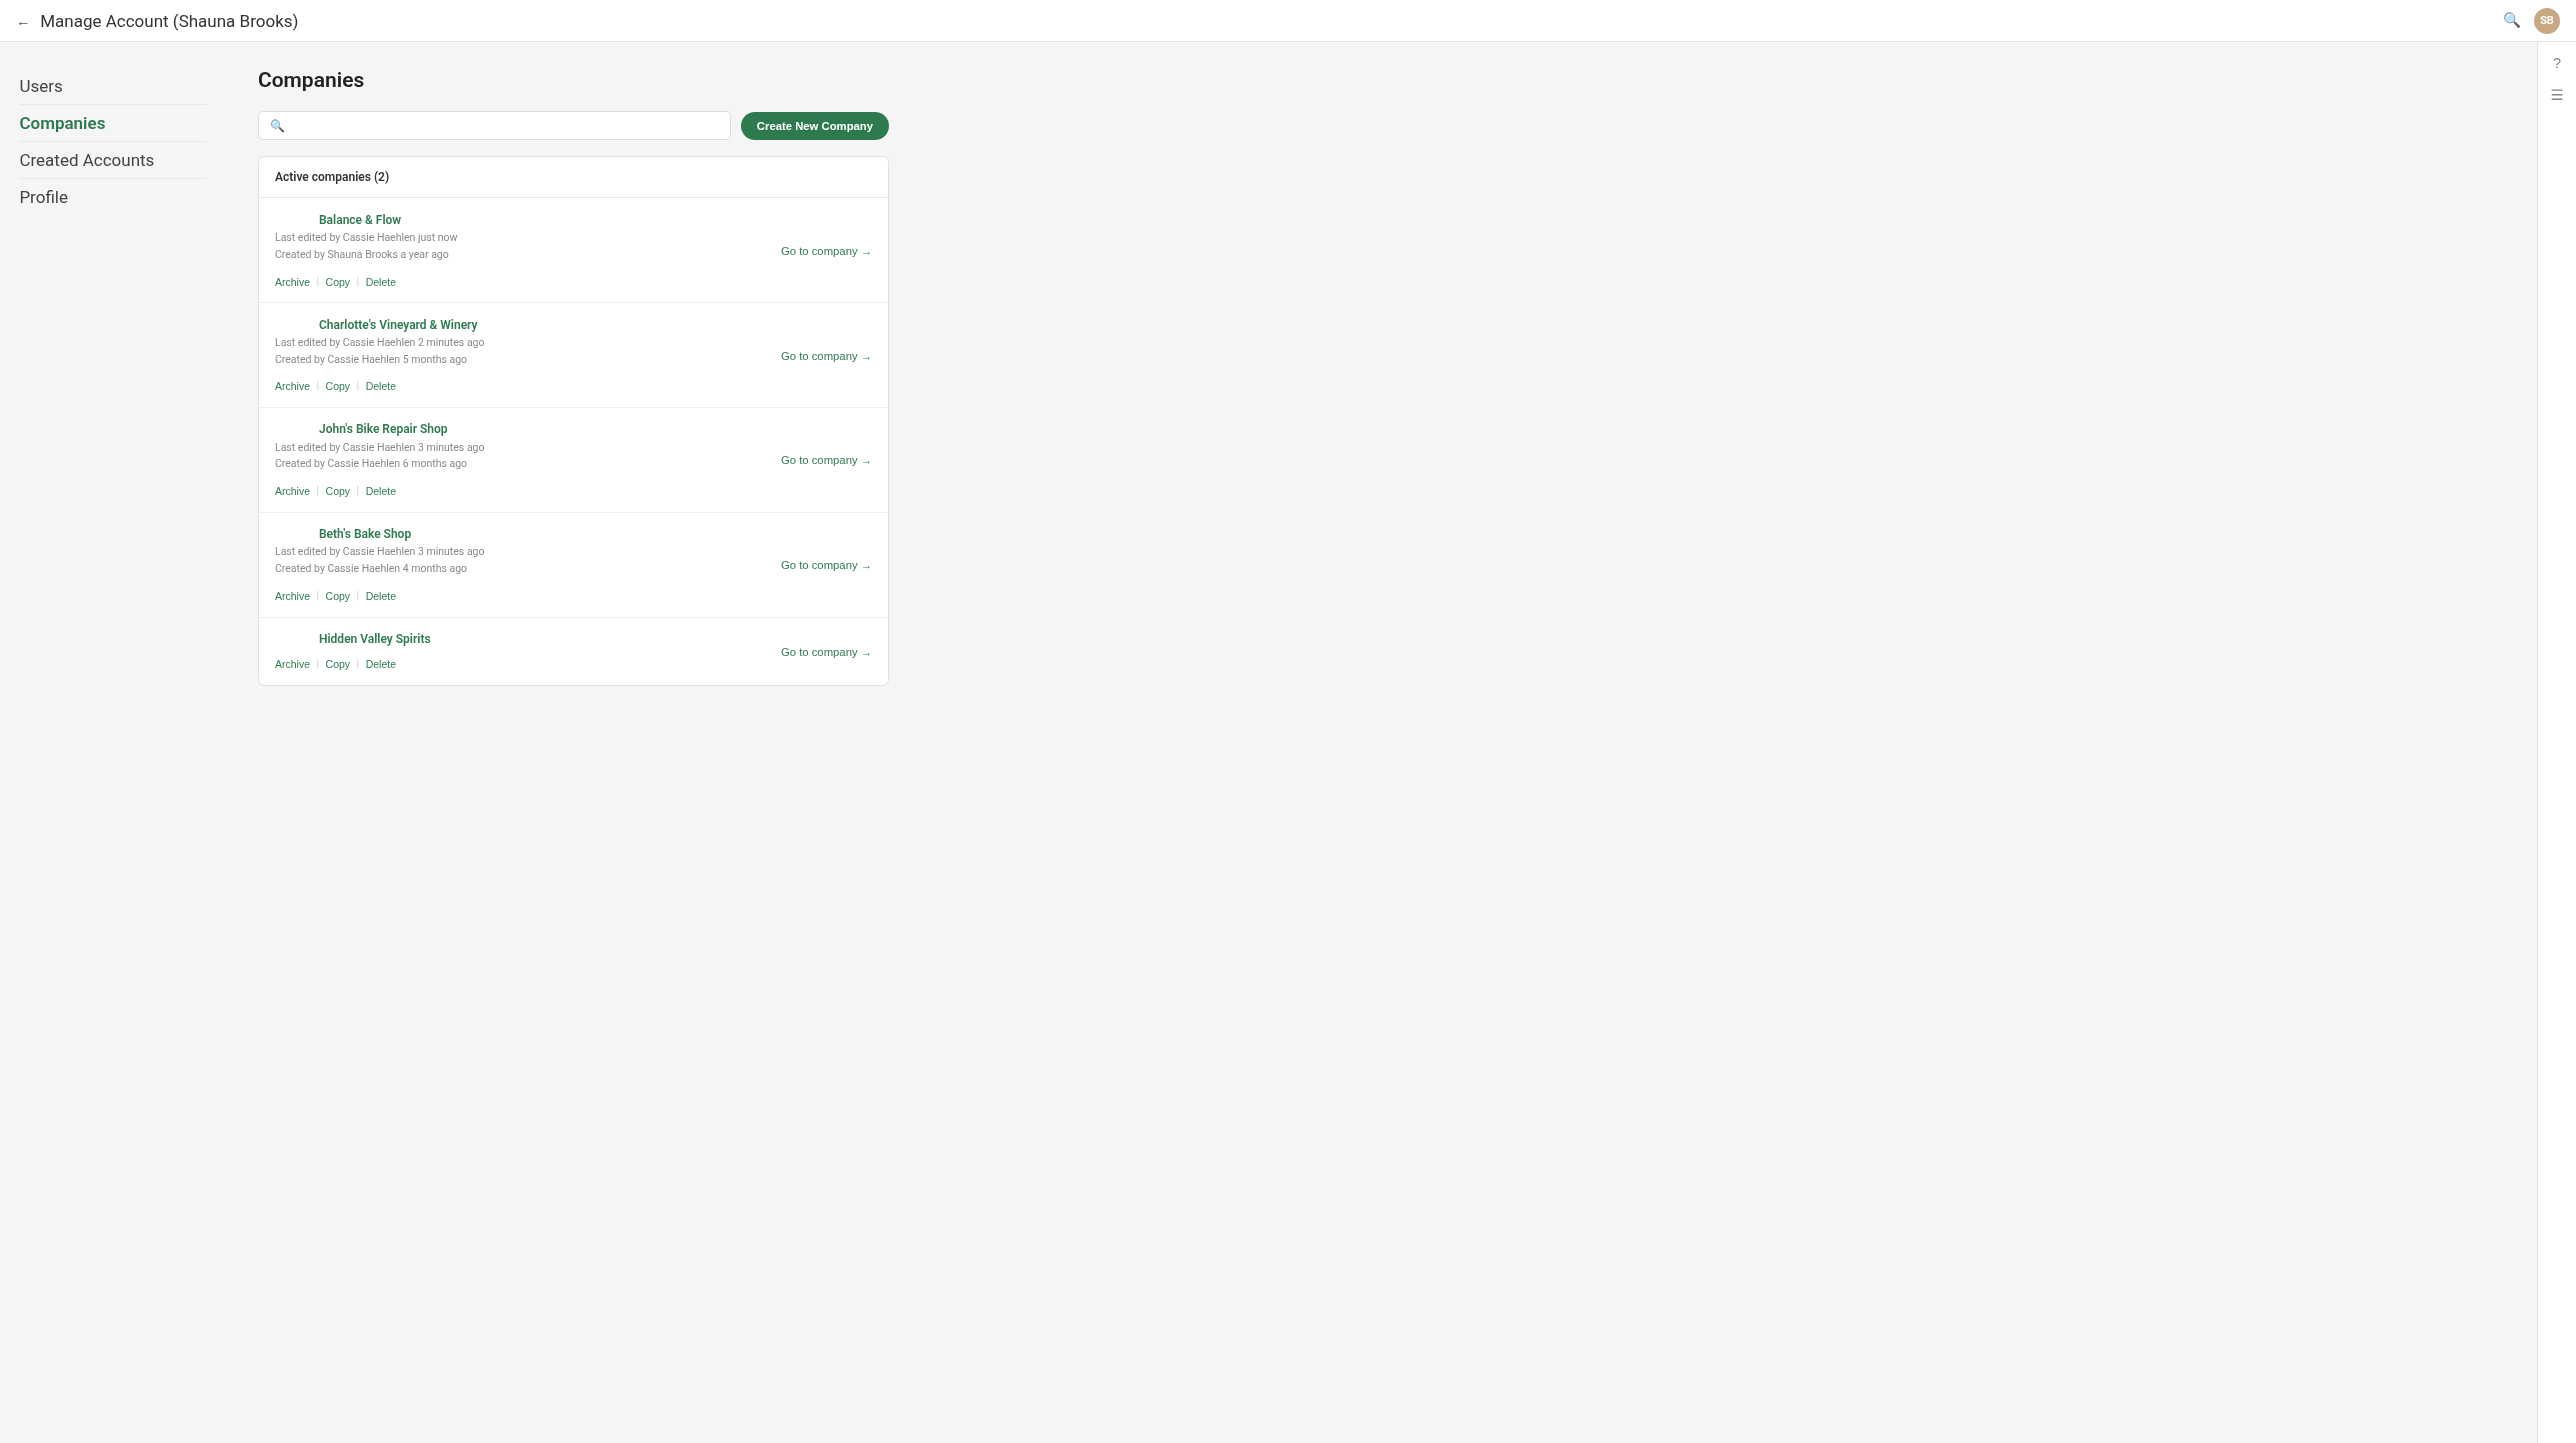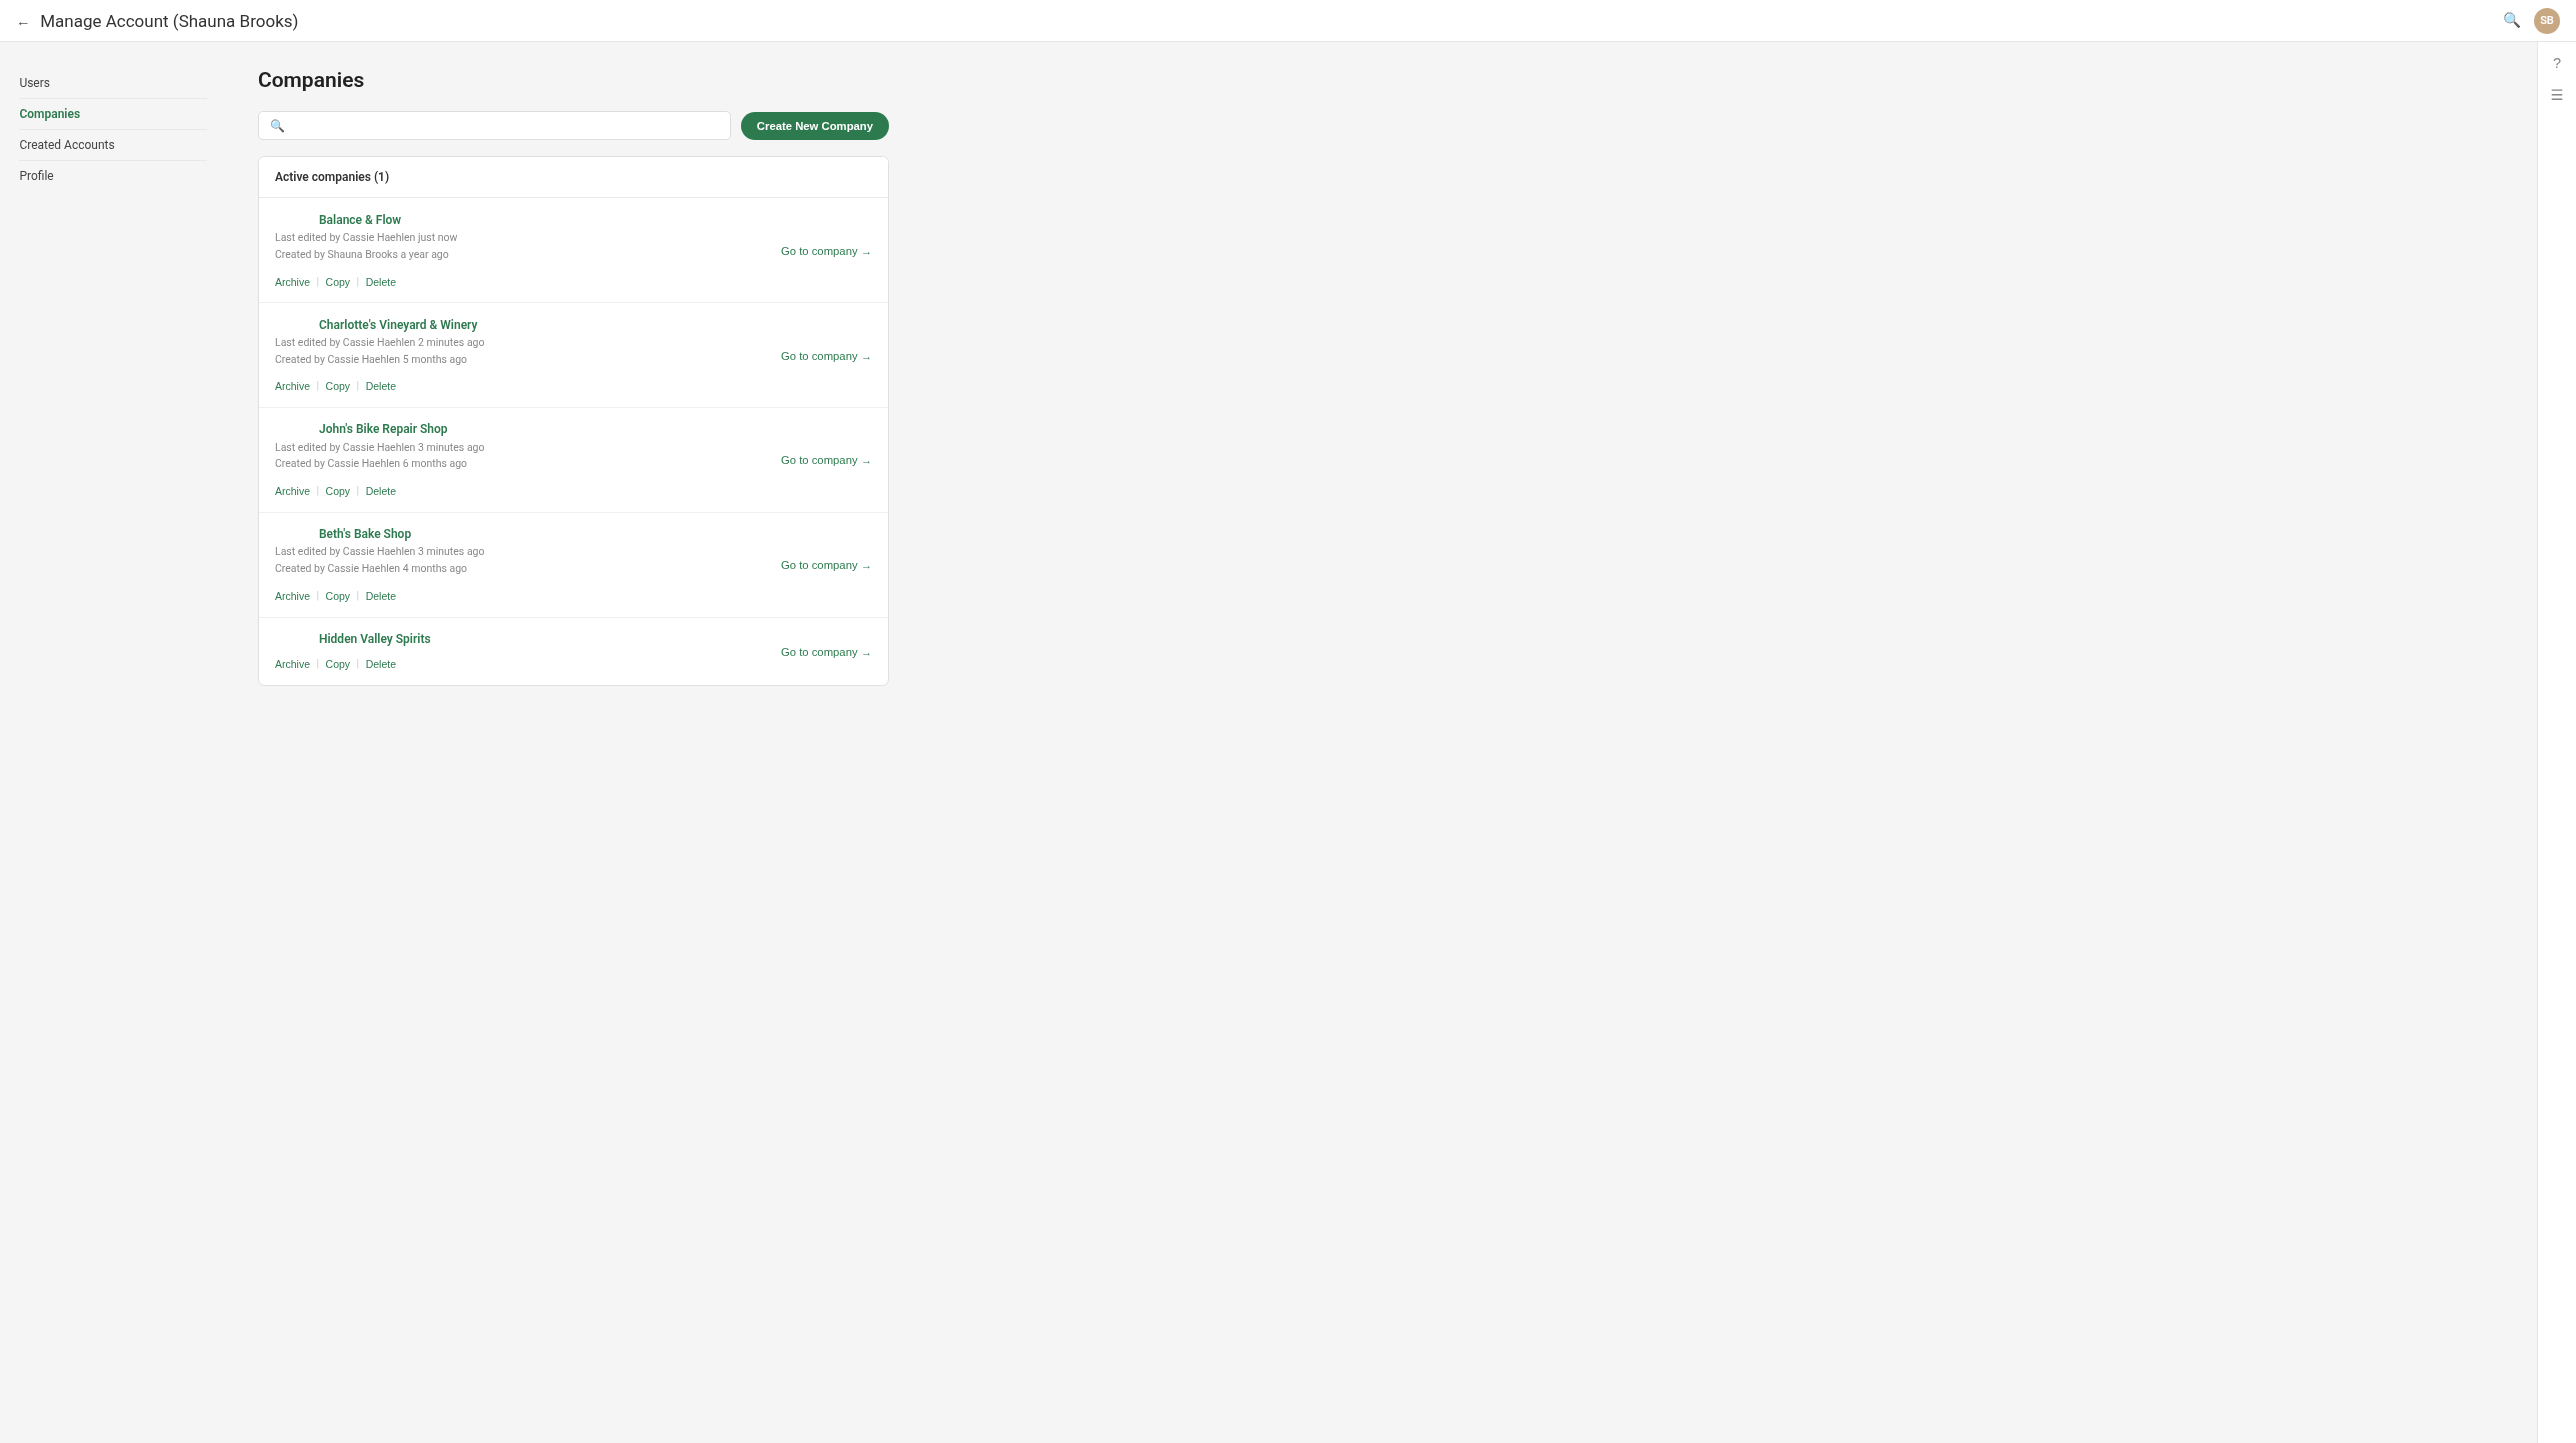--- a/index.html
+++ b/index.html
@@ -100,21 +100,21 @@
 
     
     .left-nav {
       width: 226px;
       padding: 26px 19.4px;
       flex-shrink: 0;
     }
     .nav-item {
       display: block;
       padding: 8px 0;
-      font-size: 12px;
+      font-size: 17px;
       color: #444;
       cursor: pointer;
       border-bottom: 0.8px solid #e8e8e8;
       text-decoration: none;
       background: none;
       border: none;
       width: 100%;
       text-align: left;
     }
     .nav-item:not(:last-child) {
@@ -294,21 +294,21 @@
 
     <div class="search-create-row">
       <div class="search-box">
         <span class="search-box-icon">🔍</span>
         <input class="search-input" type="text" placeholder="" style="">
       </div>
       <button class="create-btn">Create New Company</button>
     </div>
 
     <div class="companies-card">
-      <div class="companies-header">Active companies (1)</div>
+      <div class="companies-header">Active companies (2)</div>
 
       <div id="companies-list">
           <div class="company-item">
       <div class="company-left">
         <div class="company-name">Balance &amp; Flow</div>
         <div class="company-meta">
                 <div>Last edited by Cassie Haehlen just now</div>
                 <div>Created by Shauna Brooks a year ago</div>
               </div>
         <div class="company-actions">

